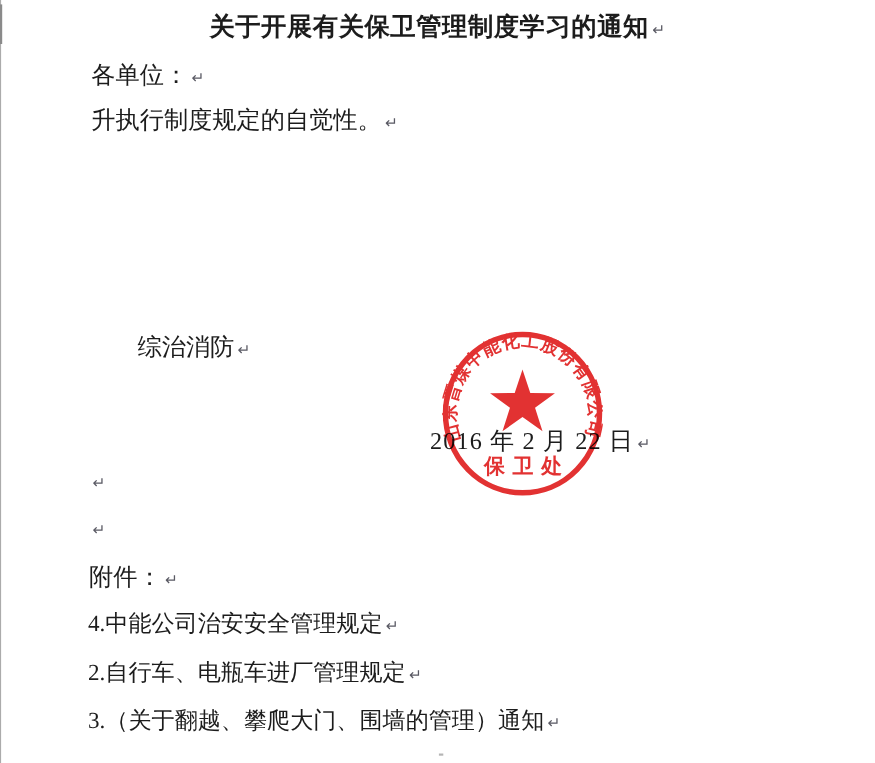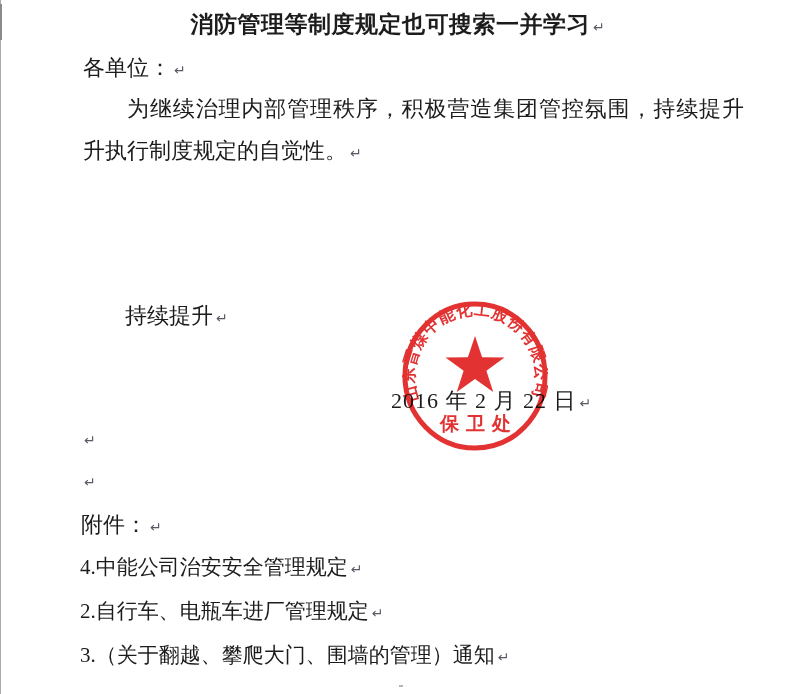--- a/index.html
+++ b/index.html
@@ -51,34 +51,33 @@
   }
   .speck{top:685px;left:399px;width:4px;height:2px;background:#b5b5b5;}
 </style>
 </head>
 <body>
 
 <div class="page-edge"></div>
 <div class="page-edge-dark"></div>
 
 <div class="abs doc-title">
-  <span>消防管理等制度规定也可搜索一并学习</span><span class="pmark">↵</span>
+  <span>关于开展有关保卫管理制度学习的通知</span><span class="pmark">↵</span>
 </div>
 
 <div class="abs salutation">
   <span>各单位：</span><span class="pmark">↵</span>
 </div>
 
 <div class="abs body-para">
-  <div class="body-line indent">为继续治理内部管理秩序，积极营造集团管控氛围，持续提升</div>
   <div class="body-line last"><span>升执行制度规定的自觉性。</span><span class="pmark">↵</span></div>
 </div>
 
 <div class="abs closing">
-  <span>持续提升</span><span class="pmark">↵</span>
+  <span>综治消防</span><span class="pmark">↵</span>
 </div>
 
 <div class="abs doc-date">
   <span>2016 年 2 月 22 日</span><span class="pmark">↵</span>
 </div>
 
 <div class="abs seal">
   <svg width="146" height="150" viewBox="0 0 146 150">
     <ellipse cx="73" cy="75" rx="70" ry="72" fill="none" stroke-width="5" stroke="#e02222"></ellipse>
     <defs>

